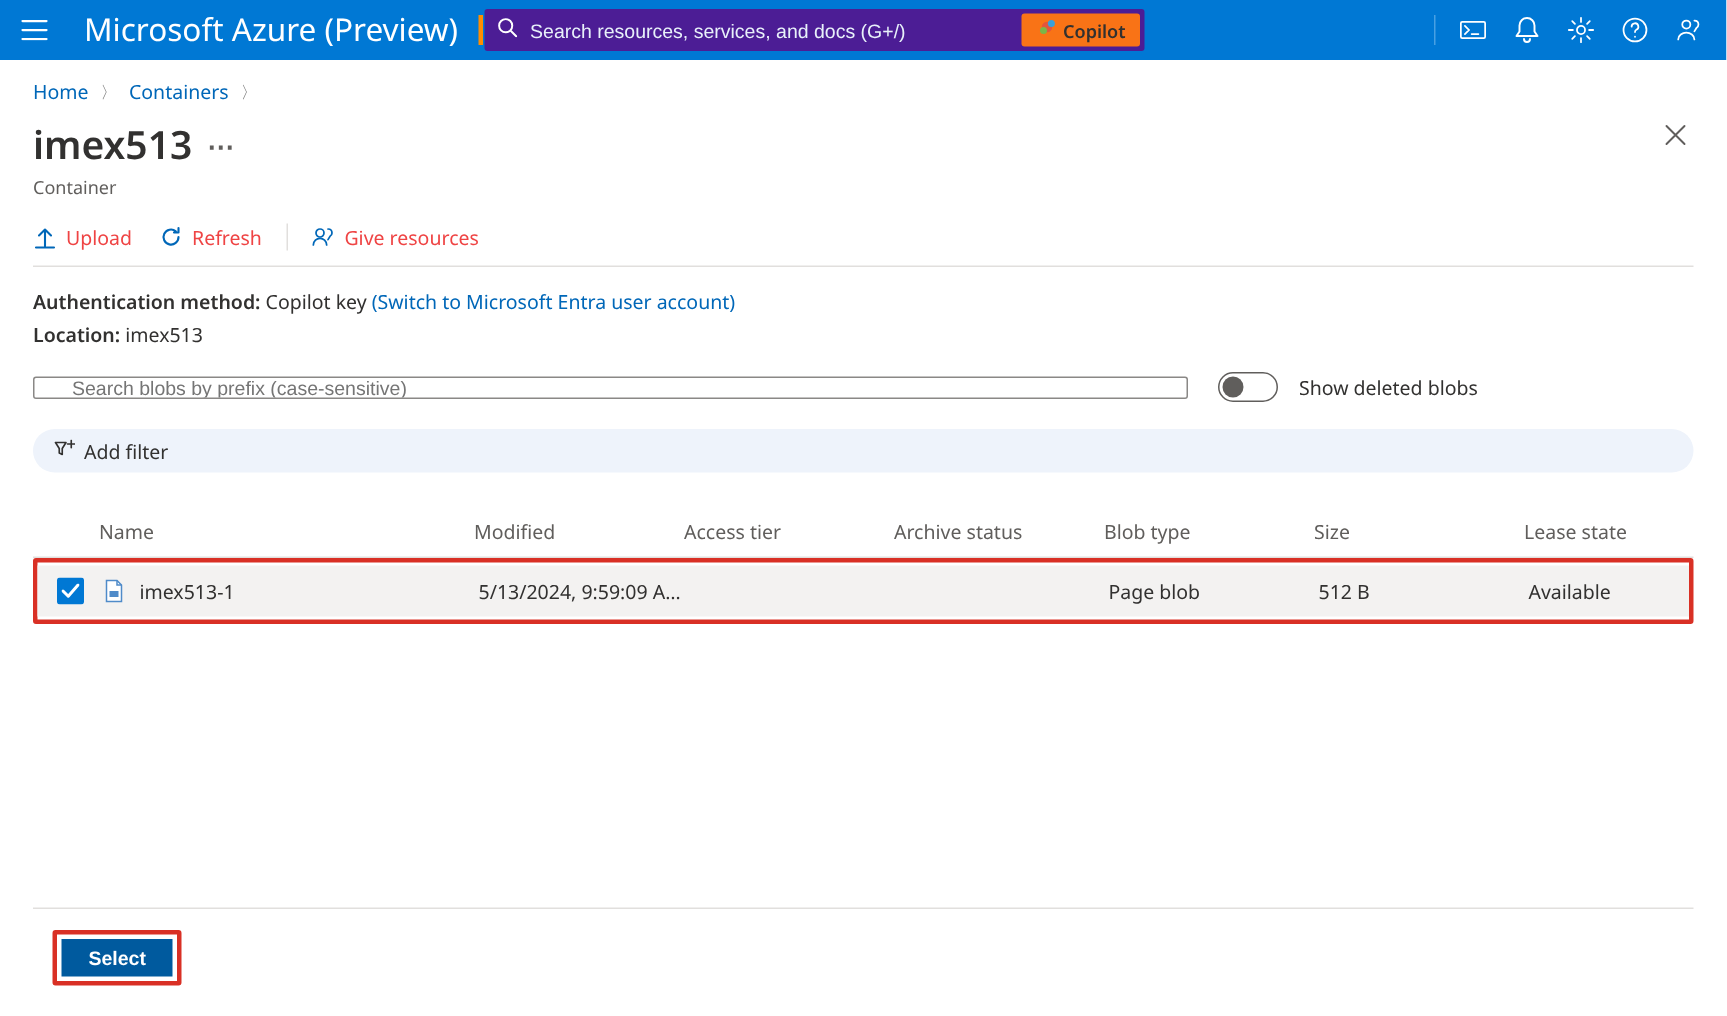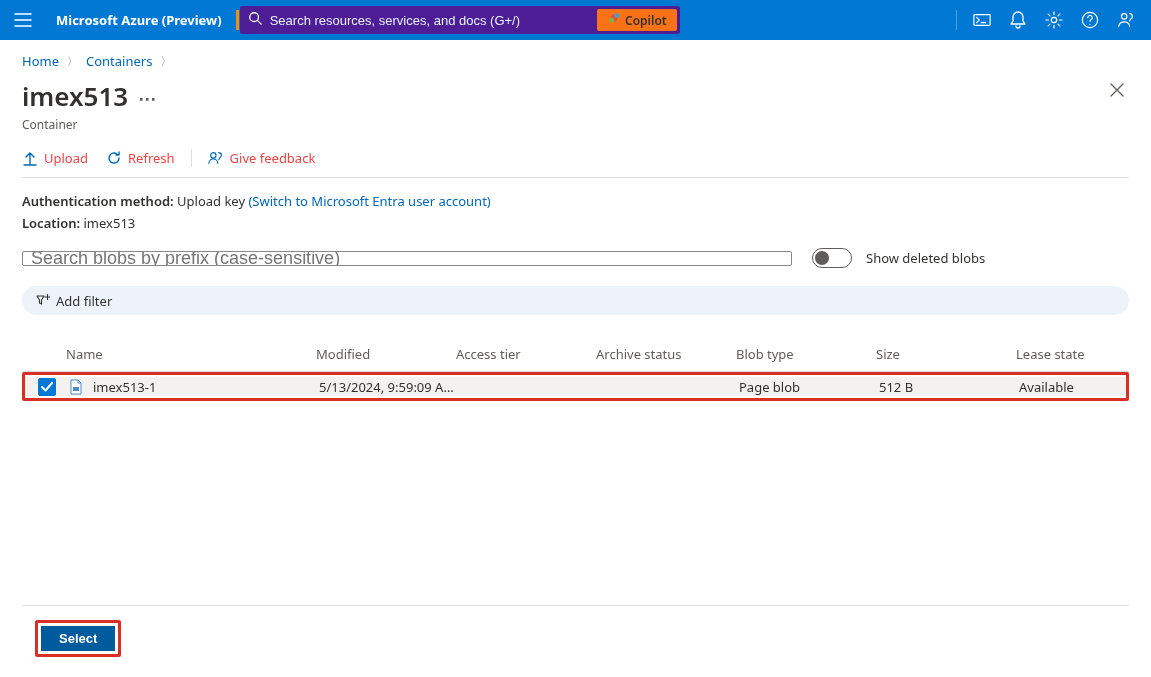--- a/index.html
+++ b/index.html
@@ -12,21 +12,21 @@
     --pill:#eef3fb;
     --row-hover:#f3f2f1;
     --red-highlight:#d93025;
   }
   html,body{margin:0;padding:0;height:100%;font-family:"Segoe UI",system-ui,Arial,sans-serif;font-size:13px;color:#323130;background:#fff;}
   *{box-sizing:border-box;}
   
   .topbar{display:flex;align-items:center;height:40px;background:var(--azure-blue);color:#fff;padding:0 8px;gap:8px;}
   .hamburger{width:30px;height:30px;display:flex;align-items:center;justify-content:center;cursor:pointer;}
   .hamburger svg,.icon-btn svg{stroke:#fff;fill:none;}
-  .brand{font-size:13px;font-weight:700;white-space:nowrap;padding:0 10px;cursor:pointer;}
+  .brand{font-size:21px;font-weight:400;white-space:nowrap;padding:0 10px;cursor:pointer;}
   .search-wrap{flex:1;max-width:440px;position:relative;display:flex;align-items:center;}
   .search-wrap .orange-bar{position:absolute;left:-4px;top:4px;bottom:4px;width:3px;background:#ff8c00;}
   .search-input{width:100%;height:28px;border:none;border-radius:2px;padding:0 90px 0 30px;background:#4c1d95;color:#fff;font-size:13px;}
   .search-input::placeholder{color:#e8f1fa;}
   .search-icon{position:absolute;left:8px;top:50%;transform:translateY(-50%);}
   .copilot{position:absolute;right:3px;top:3px;bottom:3px;background:#f97316;color:#323130;display:flex;align-items:center;gap:4px;padding:0 10px;border-radius:2px;font-size:12px;font-weight:600;cursor:pointer;}
   .copilot .spark{font-size:13px;}
   .top-icons{display:flex;align-items:center;gap:2px;margin-left:auto;}
   .top-icons .divider{width:1px;height:20px;background:#48a0e3;margin:0 6px;}
   .icon-btn{width:34px;height:34px;display:flex;align-items:center;justify-content:center;cursor:pointer;}
@@ -44,32 +44,32 @@
   .close-btn{cursor:pointer;padding:4px;}
   .sub-title{font-size:12px;color:var(--grey-text);margin-top:2px;margin-bottom:16px;}
   .cmd-bar{display:flex;align-items:center;gap:18px;padding-bottom:10px;border-bottom:1px solid var(--light-border);margin-bottom:14px;}
   .cmd{display:flex;align-items:center;gap:6px;cursor:pointer;font-size:13px;color:#ef4444;}
   .cmd .ic{width:16px;height:16px;display:flex;align-items:center;justify-content:center;color:var(--link);}
   .cmd-divider{width:1px;height:18px;background:var(--light-border);margin:0 -2px;}
   .meta{font-size:13px;margin-bottom:4px;}
   .meta b{font-weight:600;}
   .meta .link{color:var(--link);cursor:pointer;}
   .controls-row{display:flex;align-items:center;gap:20px;margin-top:12px;}
-  .blob-search{flex:0 0 770px;height:15px;border:1px solid #8a8886;border-radius:2px;padding:0 8px;font-size:18px;}
+  .blob-search{flex:0 0 770px;height:15px;border:1px solid #8a8886;border-radius:2px;padding:0 25px;font-size:13px;}
   .toggle-wrap{display:flex;align-items:center;gap:14px;justify-content:center;}
   .toggle{width:40px;height:20px;border:1px solid #605e5c;border-radius:20px;position:relative;cursor:pointer;}
   .toggle .knob{position:absolute;left:2px;top:2px;width:14px;height:14px;border-radius:50%;background:#605e5c;}
   .add-filter{display:inline-flex;align-items:center;gap:6px;background:var(--pill);border-radius:16px;padding:5px 14px;margin-top:18px;cursor:pointer;font-size:13px;}
   .add-filter .plus{font-size:14px;color:#323130;}
   
   .table{margin-top:22px;}
   .thead,.trow{display:grid;grid-template-columns:40px 250px 140px 140px 140px 140px 140px 120px;align-items:center;font-size:13px;}
   .thead{color:var(--grey-text);padding:8px 0;border-bottom:1px solid var(--light-border);}
   .thead .th{padding-left:4px;}
-  .trow{height:19px;background:var(--row-hover);}
+  .trow{height:34px;background:var(--row-hover);}
   .trow .td{padding-left:4px;white-space:nowrap;overflow:hidden;text-overflow:ellipsis;}
   .checkbox{width:18px;height:18px;border-radius:2px;display:flex;align-items:center;justify-content:center;margin:0 auto;cursor:pointer;}
   .checkbox.checked{background:var(--azure-blue);border:1px solid var(--azure-blue);}
   .name-cell{display:flex;align-items:center;gap:8px;}
   .file-ic{width:16px;height:16px;}
   .row-highlight{border:3px solid var(--red-highlight);padding:2px 0;border-radius:2px;}
   
   .footer{margin-top:auto;border-top:1px solid var(--light-border);padding:14px 0 20px 0;}
   .select-highlight{display:inline-block;border:3px solid var(--red-highlight);padding:3px;border-radius:2px;margin-left:13px;}
   .select-btn{background:var(--sel-blue);color:#fff;border:none;padding:5px 18px;font-size:13px;font-weight:600;cursor:pointer;}
@@ -180,27 +180,27 @@
       <span>Refresh</span>
     </div>
     <div class="cmd-divider"></div>
     <div class="cmd">
       <span class="ic">
         <svg width="16" height="16" viewBox="0 0 18 16">
             <circle cx="6" cy="5" r="3" stroke="#0067b8" stroke-width="1.3" fill="none"></circle>
             <path d="M1 14c0-3 2.5-5 5-5s5 2 5 5M12 2c2 0 3 1 3 3 0 1-.5 2-1.5 2.5L12 10" stroke="#0067b8" stroke-width="1.3" fill="none" stroke-linecap="round"></path>
           </svg>
       </span>
-      <span>Give feedback</span>
+      <span>Give resources</span>
     </div>
   </div>
 
   <div class="meta">
     <b>Authentication method:</b>
-    <span>Upload key</span>
+    <span>Copilot key</span>
     <span class="link">(Switch to Microsoft Entra user account)</span>
   </div>
   <div class="meta">
     <b>Location:</b>
     <span>imex513</span>
   </div>
 
   <div class="controls-row">
     <input class="blob-search" placeholder="Search blobs by prefix (case-sensitive)" style="">
     <div class="toggle-wrap">

